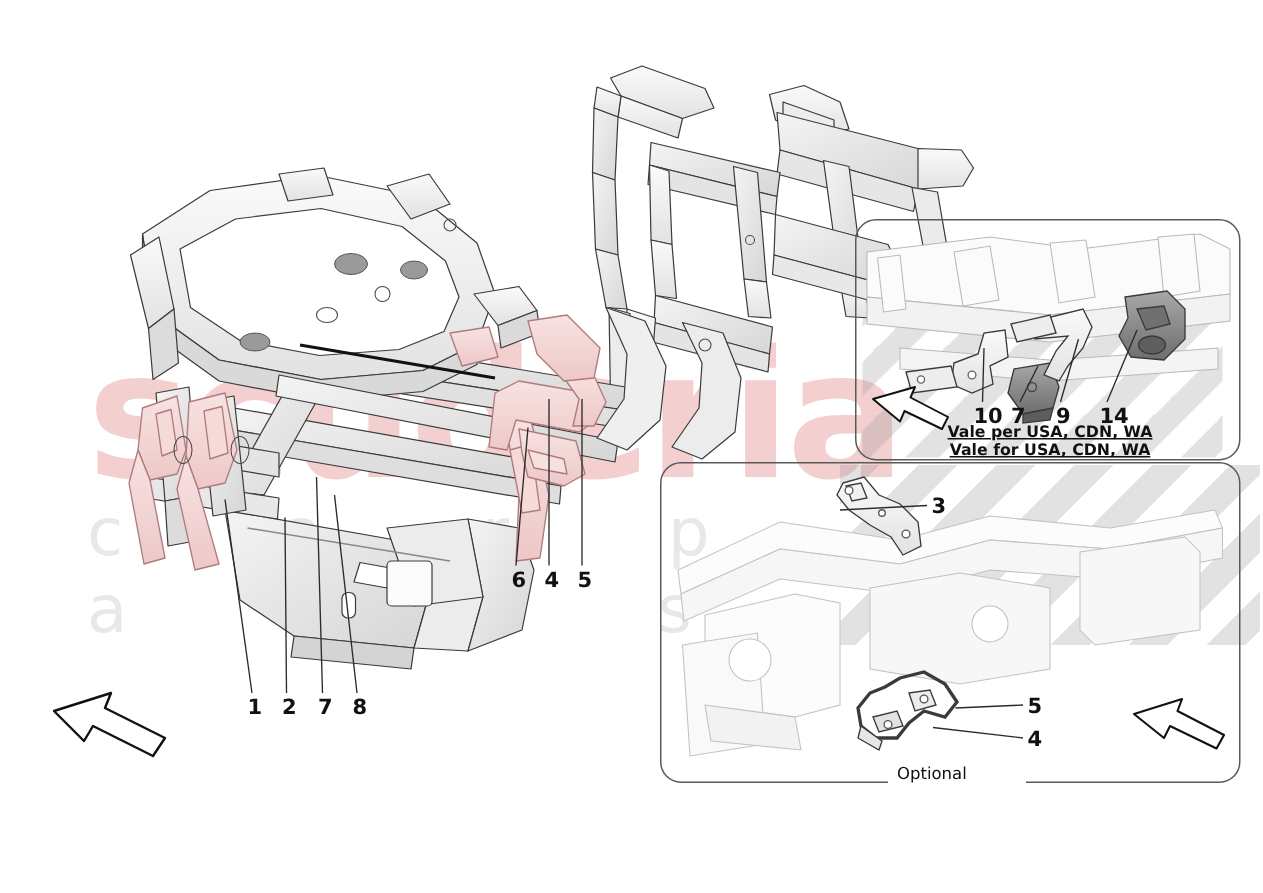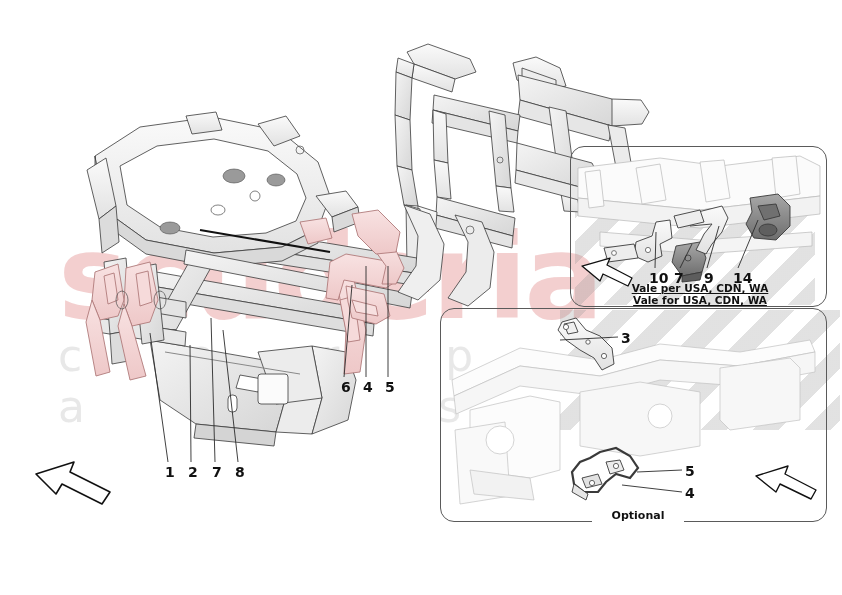--- a/index.html
+++ b/index.html
@@ -51,21 +51,21 @@
 
   .note{
     position:absolute;font-family:"DejaVu Sans",sans-serif;
     font-size:10.5px;font-weight:700;color:#111;white-space:nowrap;
     text-align:center;
     text-decoration:underline;
   }
   .optional-label{
     position:absolute;left:592px;top:509px;width:80px;
     font-family:"DejaVu Sans",sans-serif;
-    font-size:11px;font-weight:700;color:#111;text-align:center;
+    font-size:11px;font-weight:400;color:#111;text-align:left;
     background:#fff;padding:0 6px;
   }
 
   svg{position:absolute;left:0;top:0;overflow:visible;}
   #art{width:842px;height:595px;}
 </style>
 </head>
 <body>
 
 <div id="stage">

